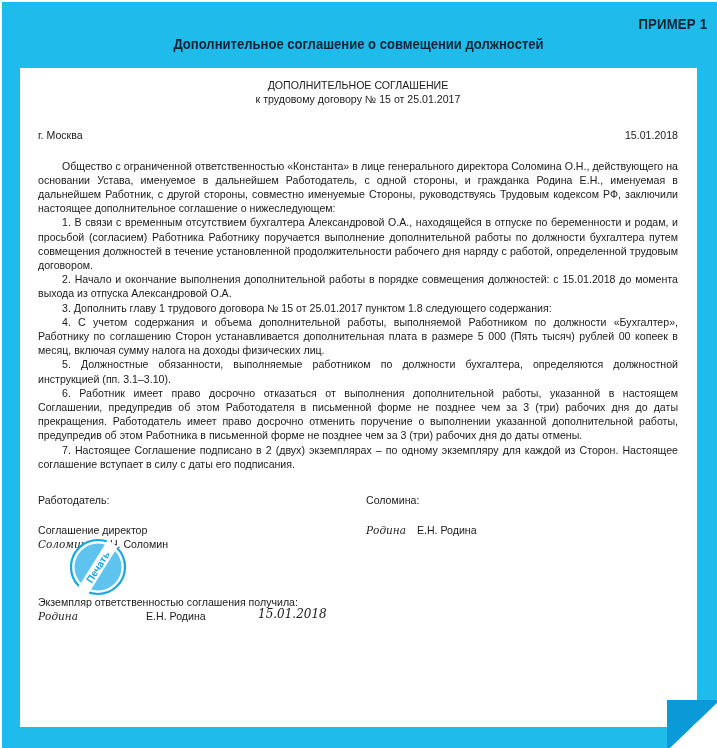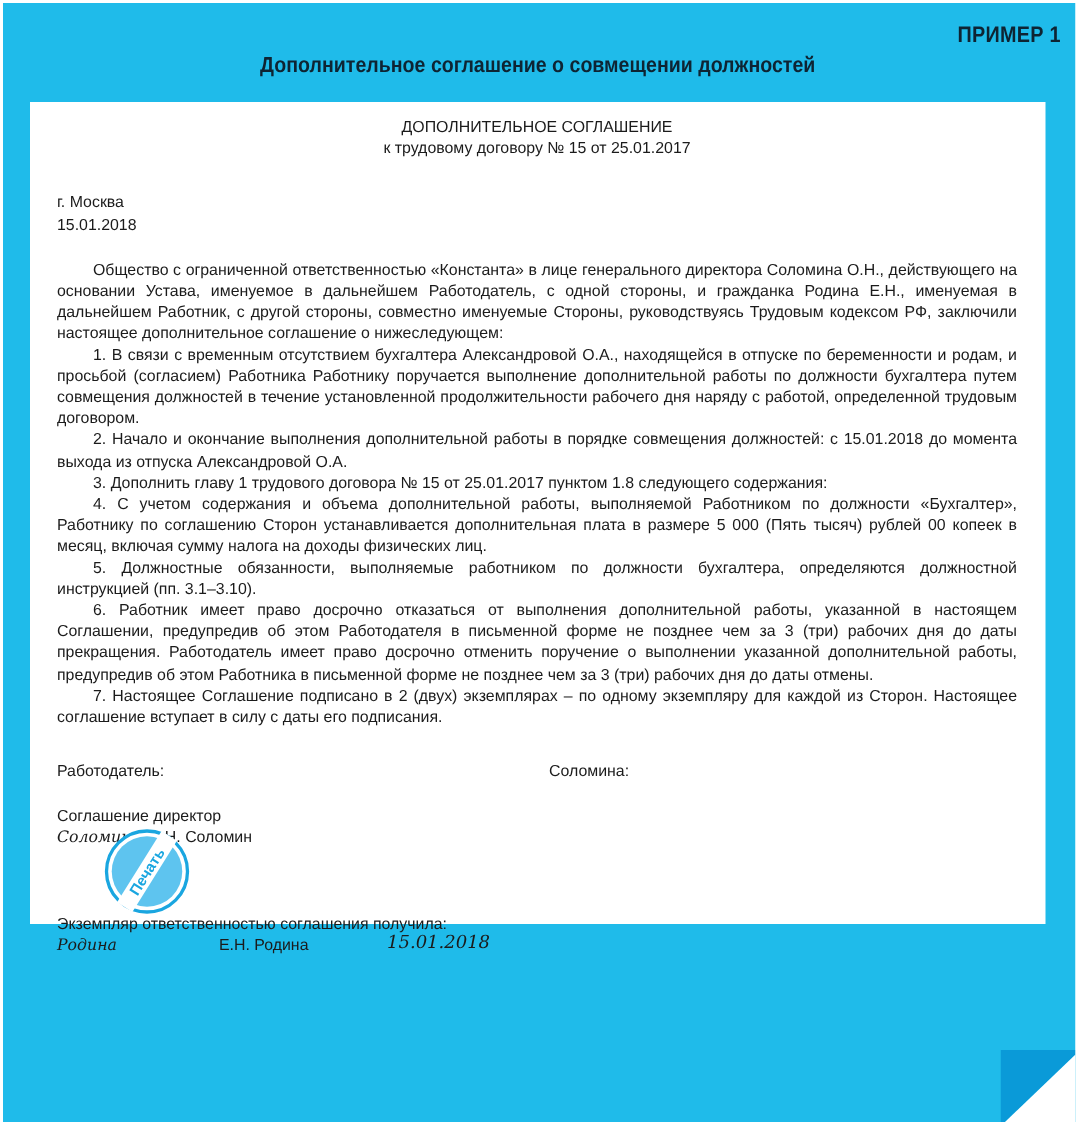--- a/index.html
+++ b/index.html
@@ -1,25 +1,25 @@
 <!DOCTYPE html>
 <html><head>
   <meta charset="utf-8">
   <style>
     html, body { margin: 0; padding: 0; }
     body { width: 717px; height: 748px; background: #ffffff; position: relative; overflow: hidden; font-family: "Liberation Sans", sans-serif; }
     .frame { position: absolute; left: 2px; top: 2px; width: 715px; height: 746px; background: #1fbbea; }
     .example-label { position: absolute; right: 10px; top: 15px; font-family: "Liberation Sans", sans-serif; font-weight: bold; font-size: 15px; color: #0e2433; letter-spacing: 0.2px; transform: scaleX(0.88); transform-origin: right center; }
     .header-title { position: absolute; left: 0; right: 0; top: 36px; text-align: center; font-weight: bold; font-size: 14.5px; color: #0e2433; transform: scaleX(0.9); }
-    .sheet { position: absolute; left: 20px; top: 68px; width: 677px; height: 548px; background: #ffffff; }
+    .sheet { position: absolute; left: 20px; top: 68px; width: 677px; height: 659px; background: #ffffff; }
     .fold { position: absolute; left: 667px; top: 700px; width: 50px; height: 48px; }
     .doc { position: absolute; left: 18px; top: 10px; width: 640px; color: #1b1b1b; font-size: 10.6px; line-height: 14.2px; }
     .doc-title { text-align: center; font-size: 10.6px; margin: 0; }
     .doc-sub { text-align: center; margin: 0; }
-    .place-row { display: flex; justify-content: space-between; margin-top: 22px; flex-direction: column; }
+    .place-row { display: flex; justify-content: space-between; margin-top: 22px; }
     .body-text { margin-top: 16px; text-align: justify; }
     .body-text p { margin: 0; text-indent: 24px; text-align: justify; }
     .sig-block { position: relative; margin-top: 22px; height: 160px; }
     .sig-left { position: absolute; left: 0; top: 0; width: 300px; }
     .sig-right { position: absolute; left: 328px; top: 0; width: 300px; }
     .sig-line { height: 14px; white-space: nowrap; }
     .sig-gap { height: 16px; }
     .handwritten { font-family: "DejaVu Serif", serif; font-style: italic; font-size: 10.5px; margin-right: 8px; color: #1b1b1b; }
     .stamp { position: absolute; left: 30px; top: 44px; width: 60px; height: 60px; }
     .received { position: absolute; left: 0; top: 102px; width: 400px; }
@@ -71,20 +71,24 @@
         <circle cx="30" cy="30" r="23.5" fill="#5ec4ef"></circle>
         <g transform="rotate(-58 30 30)">
           <rect x="2" y="24" width="56" height="12" fill="#ffffff"></rect>
           <text id="stamp-text" x="30" y="33.5" text-anchor="middle" font-family="Liberation Sans, sans-serif" font-weight="bold" font-size="10" fill="#1aa6e0">Печать</text>
         </g>
       </svg>
 
       <div class="sig-right">
         <div class="sig-line">Соломина:</div>
         <div class="sig-gap"></div>
+        <div class="sig-line">
+          <span class="handwritten">Родина</span>
+          <span>Е.Н. Родина</span>
+        </div>
       </div>
 
       <div class="received">
         <div class="sig-line">Экземпляр ответственностью соглашения получила:</div>
         <div class="received-row">
           <span class="handwritten" style="left:0;">Родина</span>
           <span style="left:108px;">Е.Н. Родина</span>
           <span class="date-hand" style="left:220px;top:-2px;">15.01.2018</span>
         </div>
       </div>

